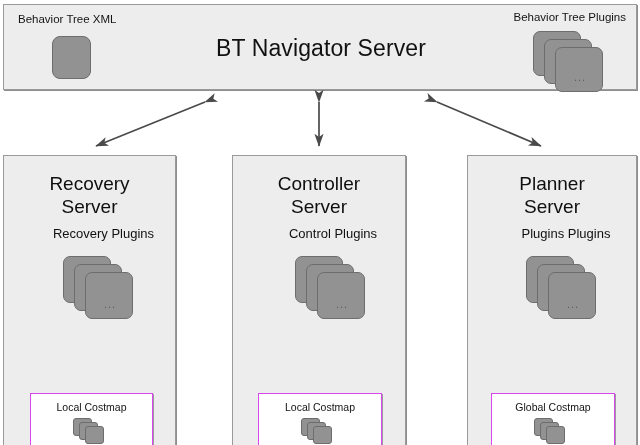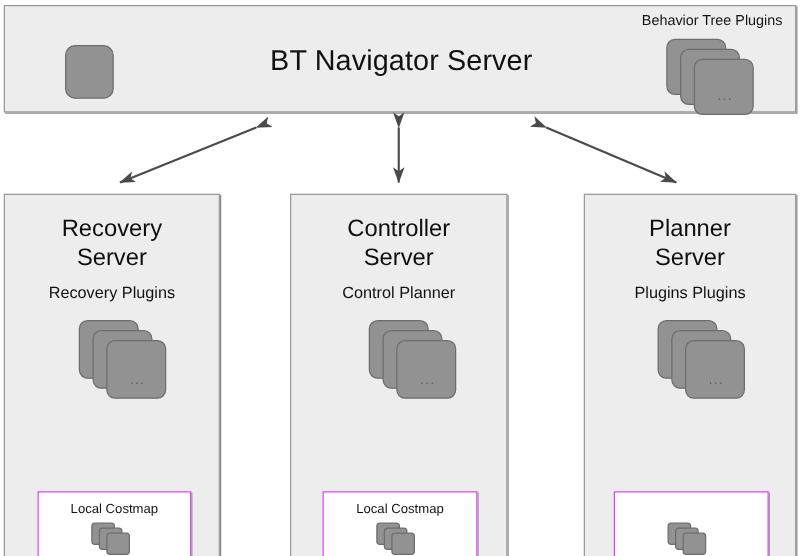--- a/index.html
+++ b/index.html
@@ -128,21 +128,21 @@
   .server-title .l2 { display: block; }
   .server-subtitle {
     position: absolute;
     left: 0;
     width: 100%;
     text-align: center;
     font-size: 13px;
     color: #101010;
   }
   .server .server-title { top: 16px; }
-  .server .server-subtitle { top: 70px; }
+  .server .server-subtitle { top: 70px; margin-left: 14px; }
 
   
   .server-stack {
     position: absolute;
     top: 100px;
     width: 78px;
     height: 68px;
   }
   .server-stack .card { width: 48px; height: 47px; }
   .server-stack .ellipsis { left: 41px; top: 43px; }
@@ -211,20 +211,21 @@
     white-space: nowrap;
   }
 </style>
 </head>
 <body>
 
 <div id="stage">
 
   <div class="panel" id="top-banner">
 
+    <div class="corner-label" id="label-bt-xml">Behavior Tree XML</div>
 
     <div class="corner-label" id="label-bt-plugins">Behavior Tree Plugins</div>
 
     <div id="banner-title">BT Navigator Server</div>
 
     <div class="card" id="bt-xml-card"></div>
 
     <div class="stack" id="bt-plugins-stack">
       <div class="card c1"></div>
       <div class="card c2"></div>
@@ -272,21 +273,21 @@
         <div class="card c3"></div>
       </div>
     </div>
   </div>
 
   <div class="panel server" id="server-controller">
     <div class="server-title">
       <span class="l1">Controller</span>
       <span class="l2">Server</span>
     </div>
-    <div class="server-subtitle">Control Planner</div>
+    <div class="server-subtitle">Control Plugins</div>
 
     <div class="stack server-stack">
       <div class="card c1"></div>
       <div class="card c2"></div>
       <div class="card c3"></div>
       <div class="ellipsis">...</div>
     </div>
 
     <div class="costmap">
       <div class="costmap-label">Local Costmap</div>
@@ -306,20 +307,21 @@
     <div class="server-subtitle">Plugins Plugins</div>
 
     <div class="stack server-stack">
       <div class="card c1"></div>
       <div class="card c2"></div>
       <div class="card c3"></div>
       <div class="ellipsis">...</div>
     </div>
 
     <div class="costmap">
+      <div class="costmap-label">Global Costmap</div>
       <div class="stack costmap-stack">
         <div class="card c1"></div>
         <div class="card c2"></div>
         <div class="card c3"></div>
       </div>
     </div>
   </div>
 
 
 </div>

